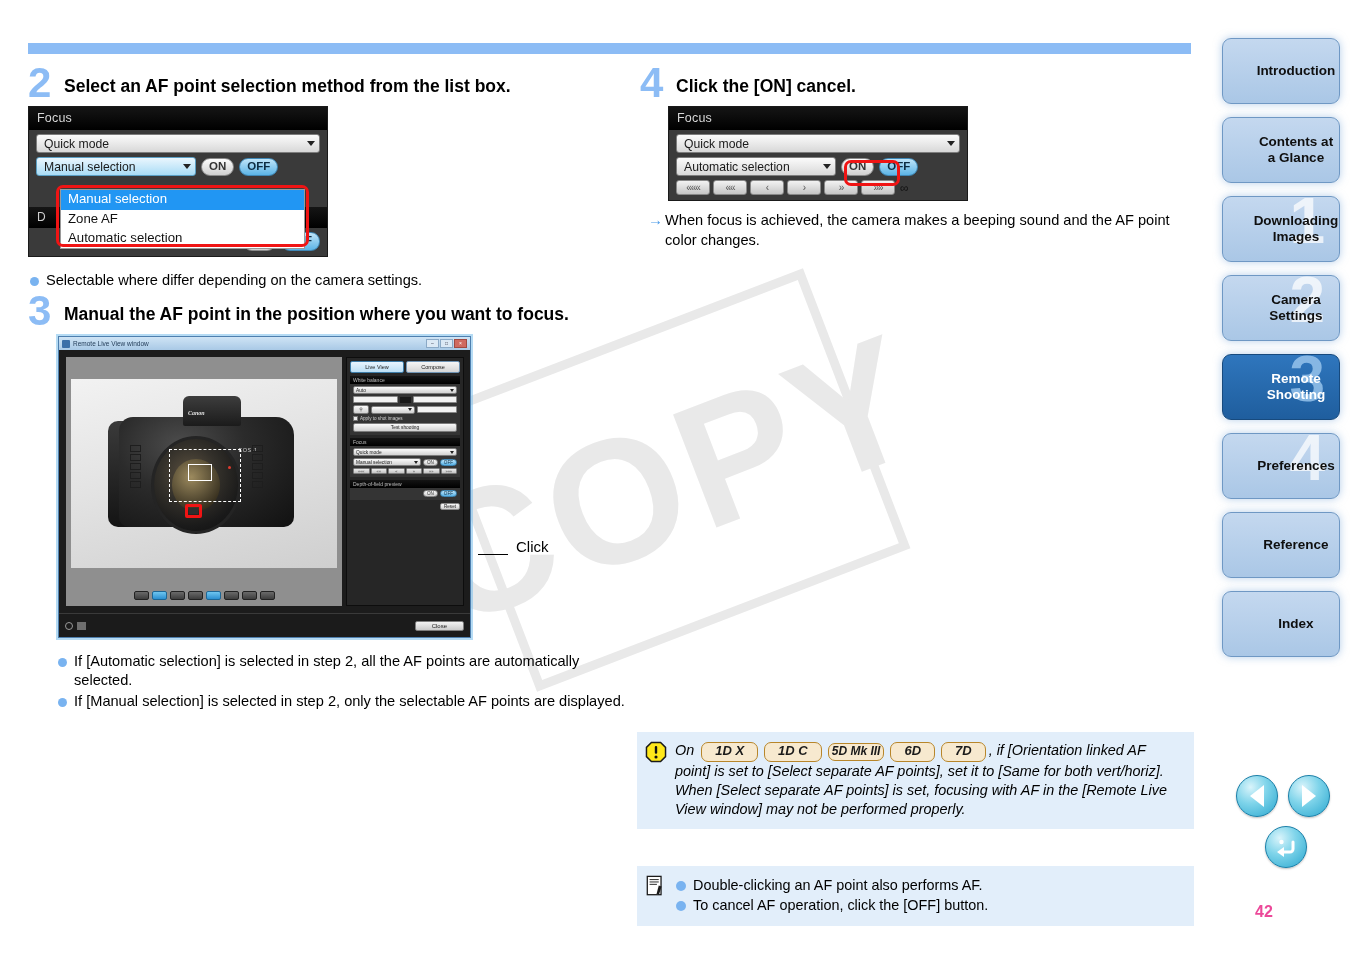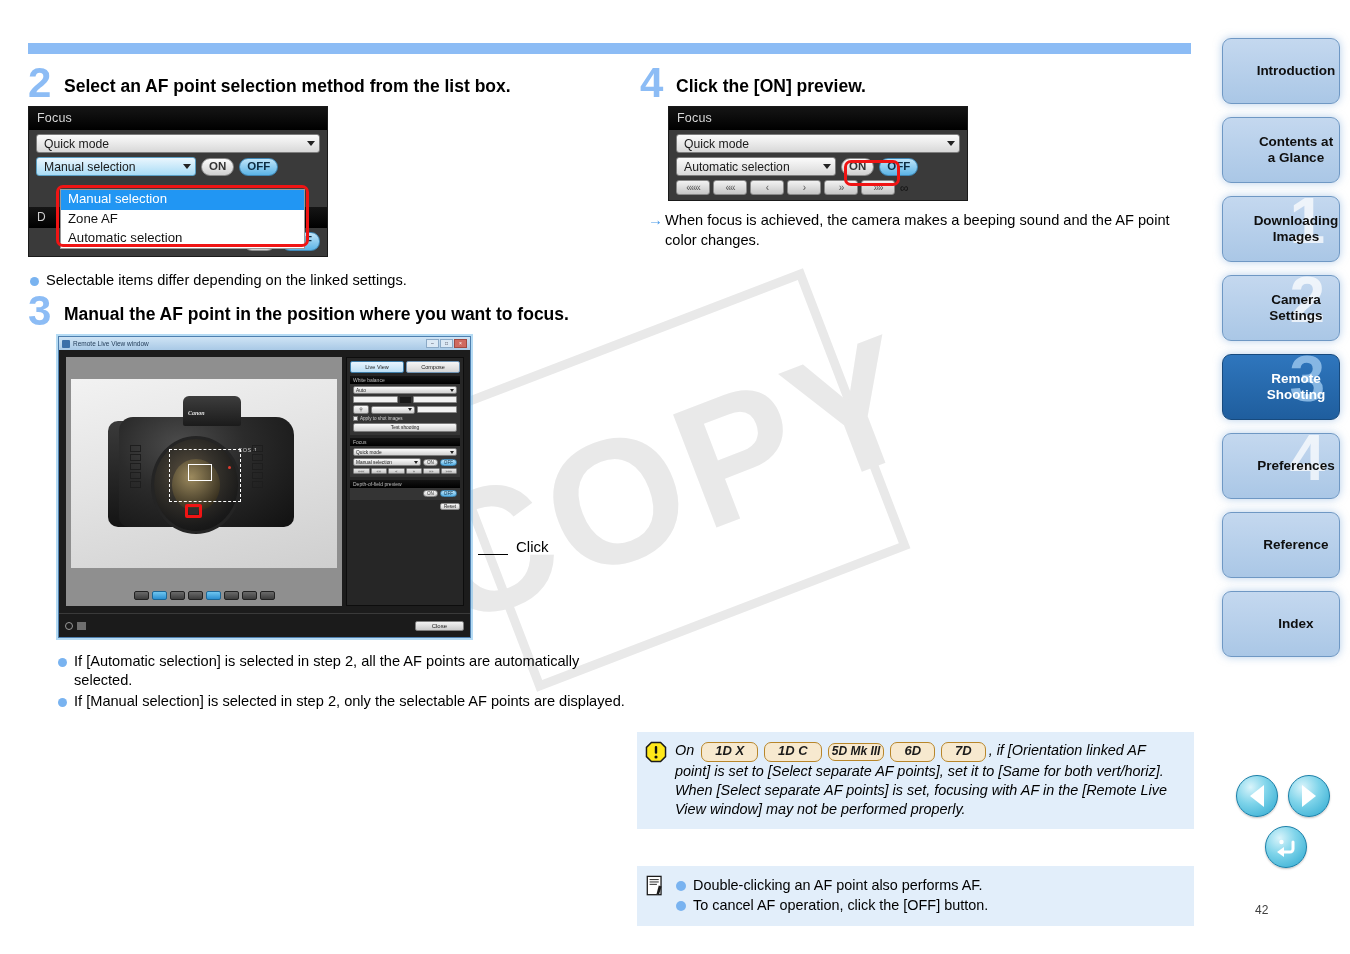--- a/index.html
+++ b/index.html
@@ -343,22 +343,22 @@
     display:inline-flex; align-items:center; justify-content:center;
     box-shadow:0 1px 2px rgba(0,0,0,0.25);
   }
   .tri-l { width:0;height:0;border-top:11px solid transparent;
            border-bottom:11px solid transparent;border-right:14px solid #ffffff; }
   .tri-r { width:0;height:0;border-top:11px solid transparent;
            border-bottom:11px solid transparent;border-left:14px solid #ffffff; }
   #pagenav .row1 { display:flex; gap:10px; }
   #pagenav .row2 { display:flex; justify-content:center; margin-top:9px; }
 
-  #pagenum { position:absolute; left:1255px; top:903px; font-size:12px;
-             color:#404040; z-index:12; }
+  #pagenum { position:absolute; left:1255px; top:903px; font-size:16px;
+             color:#ec4899; z-index:12;font-weight:bold; }
 </style>
 </head>
 <body>
 
 <div id="watermark">
   <div class="wm-box">
     <div class="wm-text">COPY</div>
   </div>
 </div>
 
@@ -400,21 +400,21 @@
 
     <div class="dropdown-list" style="left:32px; top:83px;">
       <div class="opt sel">Manual selection</div>
       <div class="opt">Zone AF</div>
       <div class="opt">Automatic selection</div>
     </div>
     <div class="red-ring" style="left:28px; top:79px; width:253px; height:62px;"></div>
   </div>
 
   <ul class="bullet-list" style="margin-top:14px;">
-    <li>Selectable items differ depending on the linked settings.</li>
+    <li>Selectable where differ depending on the camera settings.</li>
   </ul>
 
   <div class="step" style="margin-top:10px;">
     <div class="step-num">3</div>
     <div class="step-title">Manual the AF point in the position where you want to focus.</div>
   </div>
 
   <div id="rlv" style="margin-top:11px; margin-left:30px;">
     <div class="rlv-title">
       <div class="tb-ico"></div>
@@ -561,21 +561,21 @@
 
 <div id="click-callout">
   <div class="line"></div>
   <div class="lbl">Click</div>
 </div>
 
 <div class="col" id="col-right">
 
   <div class="step">
     <div class="step-num">4</div>
-    <div class="step-title">Click the [ON] preview.</div>
+    <div class="step-title">Click the [ON] cancel.</div>
   </div>
 
   <div style="position:relative; margin-top:9px; margin-left:28px; width:300px;">
     <div class="focus-panel">
       <div class="focus-titlebar">Focus</div>
       <div class="focus-body">
         <div class="focus-row">
           <div class="combo">
             <span class="cb-label">Quick mode</span>
             <span class="caret"></span>

